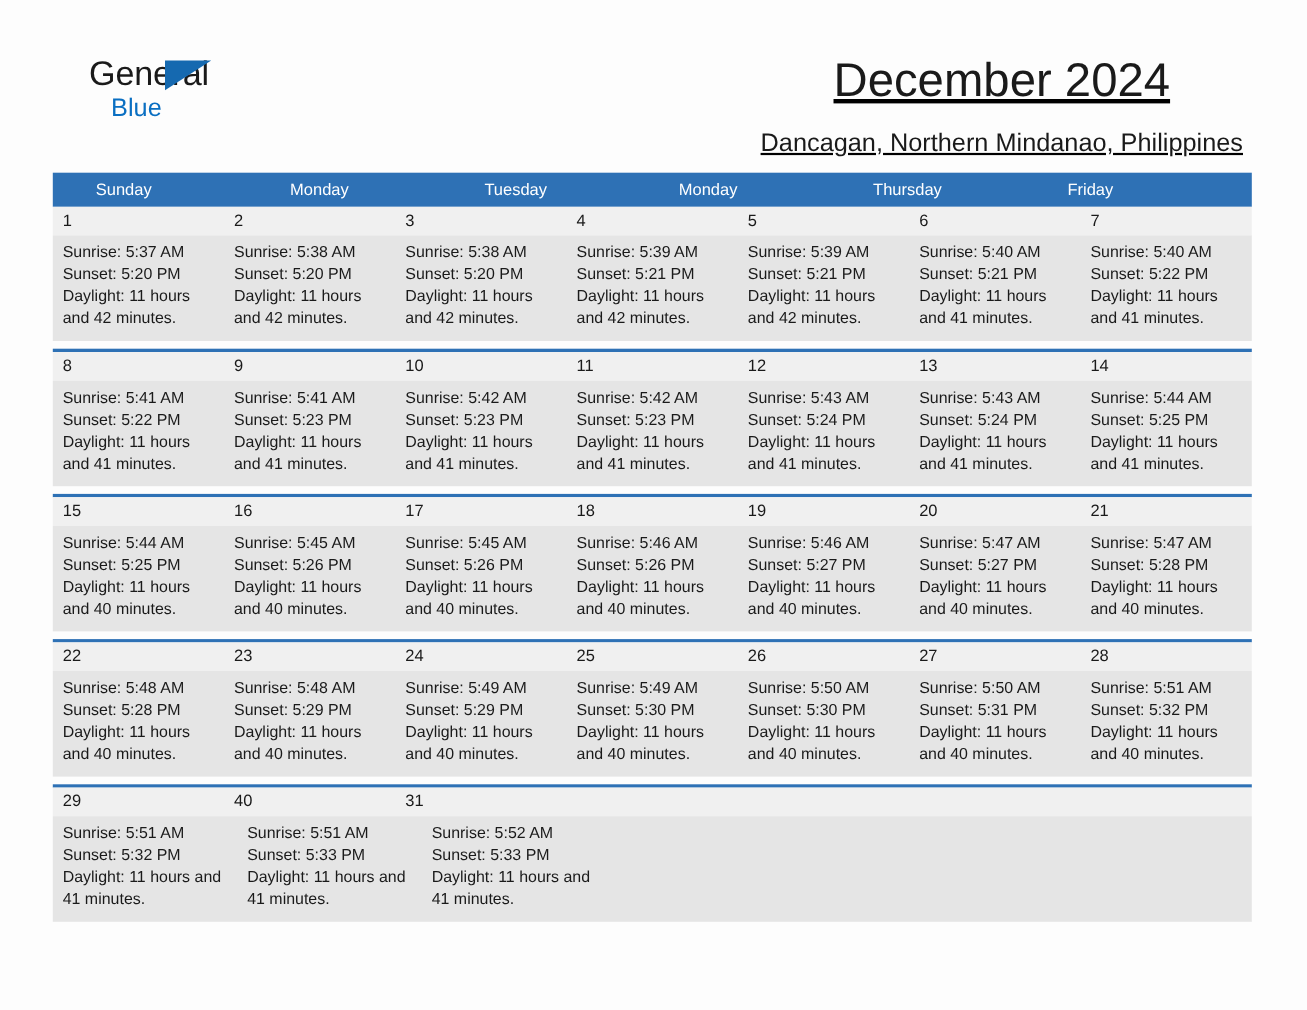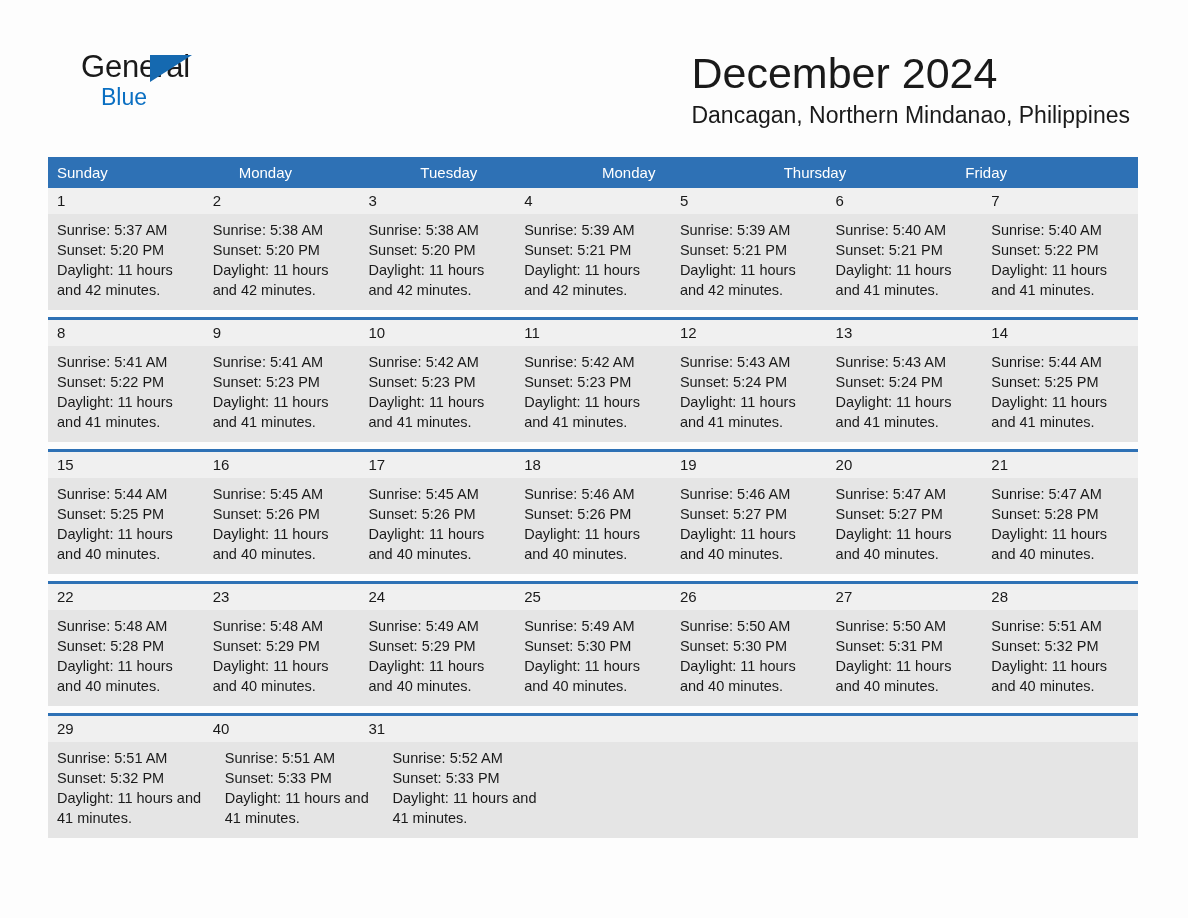--- a/index.html
+++ b/index.html
@@ -54,48 +54,50 @@
     font-size: 23px;
     color: #0a6fc2;
     line-height: 34px;
     white-space: nowrap;
   }
 
   .title-block {
     position: absolute;
     right: 58px;
     top: 48px;
-    text-align: left;
+    text-align: center;
+    text-decoration: underline;
   }
   .month-title {
     font-size: 43px;
     color: #1a1a1a;
     line-height: 50px;
     white-space: nowrap;
   }
   .location-subtitle {
     font-size: 23px;
     color: #1a1a1a;
     line-height: 30px;
-    margin-top: 2px;
+    margin-top: 16px;
     white-space: nowrap;
   }
 
   
   .calendar {
     position: absolute;
     left: 48px;
     top: 157px;
     width: 1090px;
   }
 
   .weekday-header {
     display: flex;
     background: #2e71b5;
     height: 31px;
+    padding-left: 30px;
   }
   .weekday-cell {
     flex: 1 1 0;
     color: #ffffff;
     font-size: 15px;
     line-height: 31px;
     padding-left: 9px;
     box-sizing: border-box;
     white-space: nowrap;
   }

